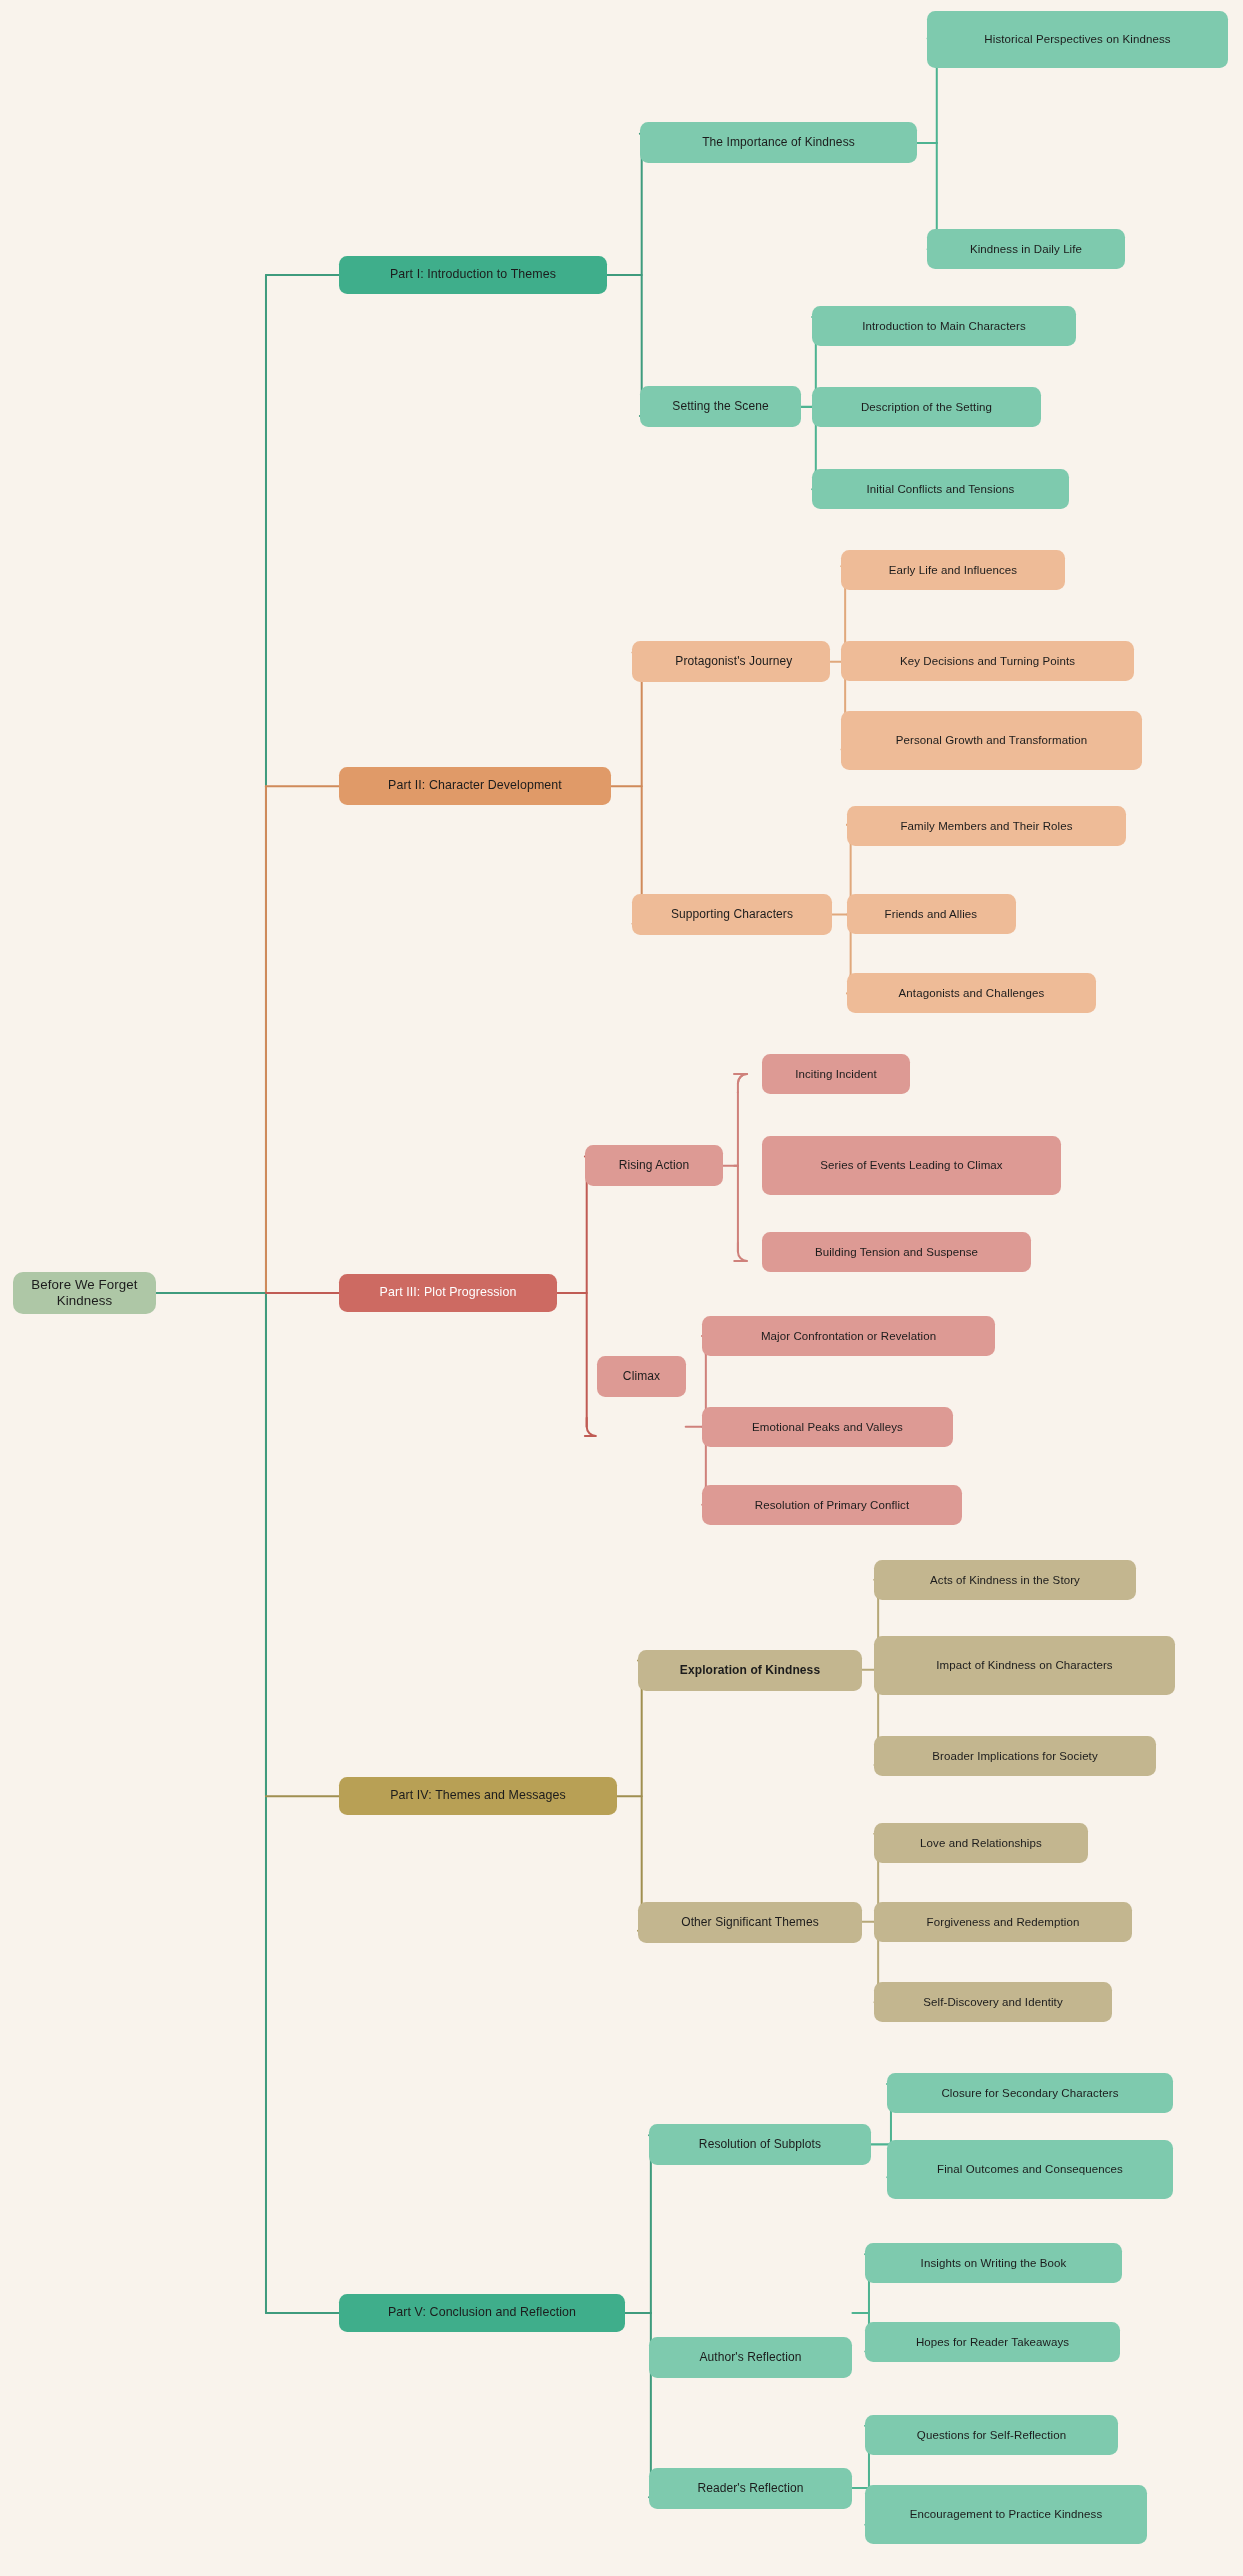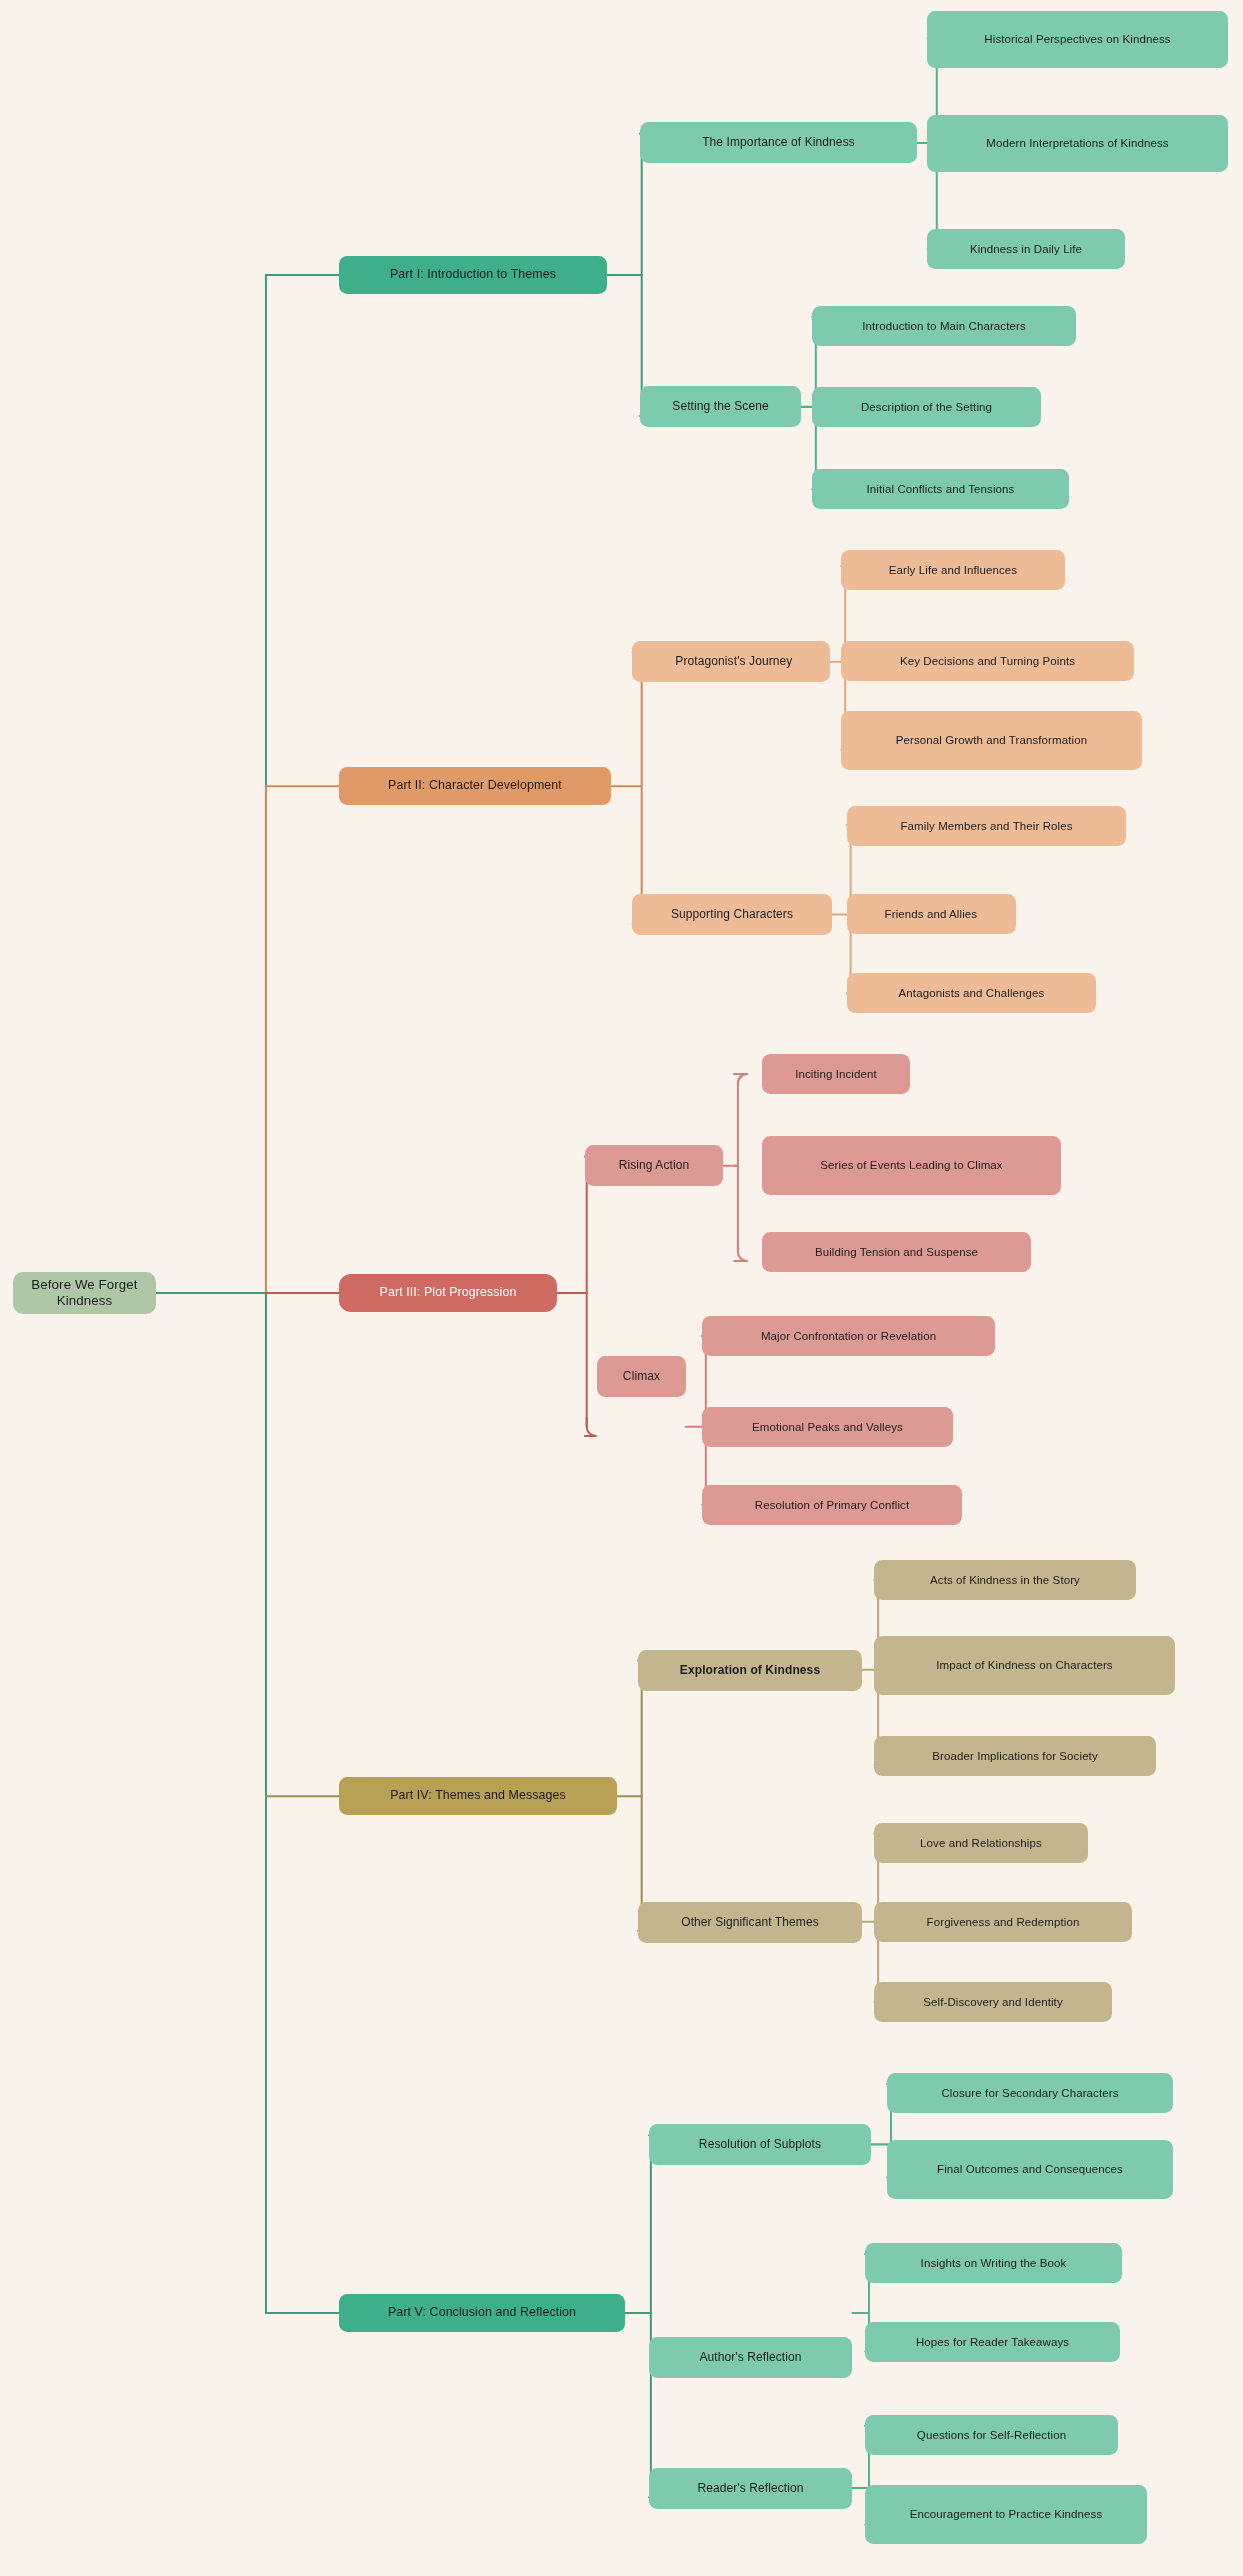--- a/index.html
+++ b/index.html
@@ -48,21 +48,20 @@
     font-size: 12.4px;
   }
   .node.lvl2 {
     font-size: 12px;
   }
   .node.lvl3 {
     font-size: 11.5px;
   }
   .node.light-text {
     color: #ffffff;
-    border-radius: 12px;
   }
 </style>
 </head>
 <body>
 
 <div id="mindmap">
 
   <svg id="edges" viewBox="0 0 1357 2811" xmlns="http://www.w3.org/2000/svg">
     <g fill="none" stroke-width="2.2" stroke-linecap="round" stroke-linejoin="round">
 
@@ -196,21 +195,20 @@
   </svg>
 
   <div class="node root" style="left:13px; top:1272px; width:143px; height:42px; background:#aec7a6;">Before We Forget Kindness</div>
 
   <div class="node lvl1" style="left:339px; top:256px; width:268px; height:38px; background:#3fae8b;">Part I: Introduction to Themes</div>
 
   <div class="node lvl2" style="left:640px; top:122px; width:277px; height:41px; background:#7ecaae;">The Importance of Kindness</div>
 
   <div class="node lvl3" style="left:927px; top:11px; width:301px; height:57px; background:#7ecaae;">Historical Perspectives on Kindness</div>
 
-  <div class="node lvl3" style="left:927px; top:115px; width:301px; height:57px; background:#7ecaae;">Modern Interpretations of Kindness</div>
 
   <div class="node lvl3" style="left:927px; top:229px; width:198px; height:40px; background:#7ecaae;">Kindness in Daily Life</div>
 
   <div class="node lvl2" style="left:640px; top:386px; width:161px; height:41px; background:#7ecaae;">Setting the Scene</div>
 
   <div class="node lvl3" style="left:812px; top:306px; width:264px; height:40px; background:#7ecaae;">Introduction to Main Characters</div>
 
   <div class="node lvl3" style="left:812px; top:387px; width:229px; height:40px; background:#7ecaae;">Description of the Setting</div>
 
   <div class="node lvl3" style="left:812px; top:469px; width:257px; height:40px; background:#7ecaae;">Initial Conflicts and Tensions</div>

